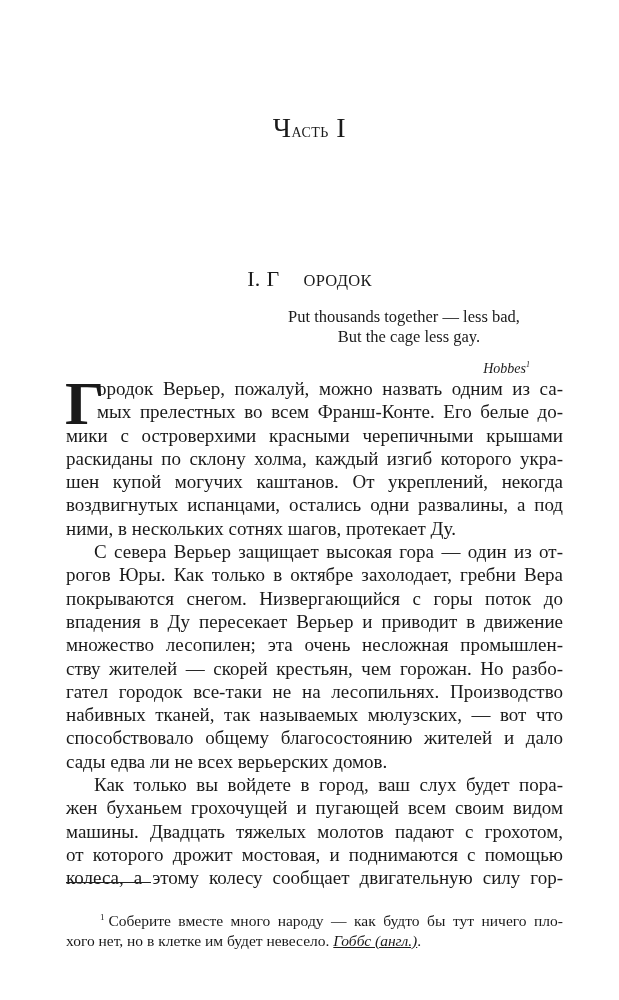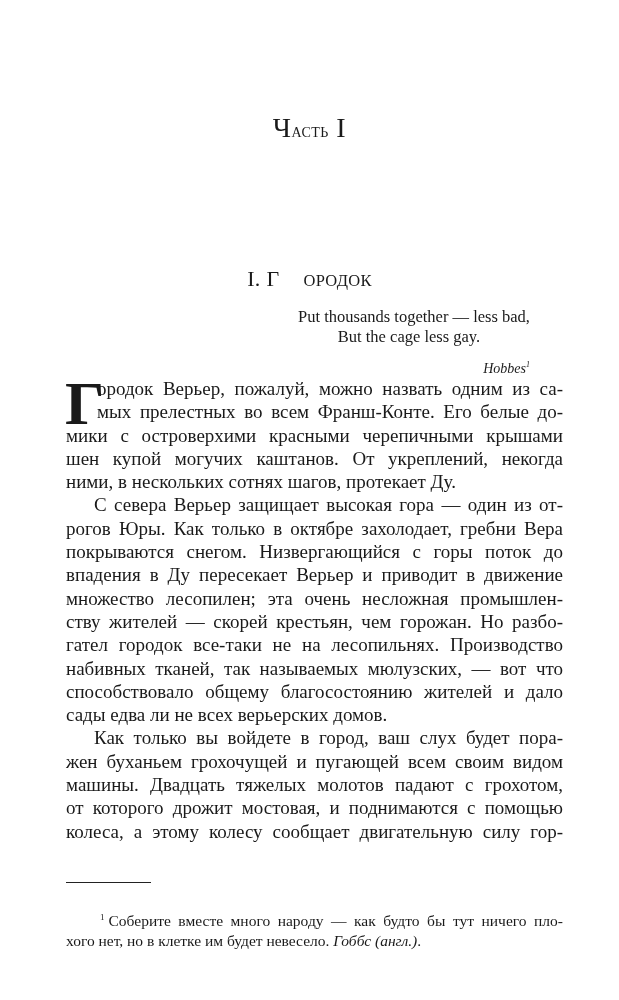--- a/index.html
+++ b/index.html
@@ -15,21 +15,21 @@
   .part-title .sc { font-size: 14px; }
   .chapter-title {
     position: absolute; top: 266px; left: 0; width: 619px; text-align: center;
     font-size: 22px; margin: 0; font-weight: normal; letter-spacing: 0.3px;
   }
   .chapter-title .sc { font-size: 16.5px; margin-left: 24px; }
   .epigraph {
     position: absolute; top: 307px; left: 288px; width: 242px;
     font-size: 16.5px; line-height: 20px;
   }
-  .epigraph .l1 { display: block; text-align: right; white-space: nowrap; }
+  .epigraph .l1 { display: block; text-align: left; white-space: nowrap; }
   .epigraph .l2 { display: block; text-align: center; white-space: nowrap; }
   .epigraph .author {
     display: block; text-align: right; font-style: italic; font-size: 14px; margin-top: 8px; line-height: 20px;
   }
   .epigraph .author sup { font-size: 8px; vertical-align: 6px; }
   .body-text {
     position: absolute; top: 377px; left: 66px; width: 497px;
     font-size: 19px; line-height: 23.3px;
   }
   .line {
@@ -47,41 +47,43 @@
     border-top: 1px solid #222;
   }
   .footnote {
     position: absolute; top: 908px; left: 66px; width: 497px;
     font-size: 15.5px; line-height: 19.5px;
   }
   .footnote .fline { display: block; text-align: justify; text-align-last: justify; white-space: nowrap; }
   .footnote .fline.first { padding-left: 34px; }
   .footnote .fline.last { text-align-last: left; }
   .footnote sup { font-size: 9px; vertical-align: 6px; margin-right: 4px; }
-  .footnote .it { font-style: italic; }
+  .footnote .it { font-style: italic; text-decoration: underline; }
 </style>
 </head>
 <body>
 
 <h1 class="part-title"><span>Ч</span><span class="sc">АСТЬ</span> <span>I</span></h1>
 
 <h2 class="chapter-title"><span>I. </span><span>Г</span><span class="sc">ОРОДОК</span></h2>
 
 <div class="epigraph">
   <span class="l1">Put thousands together — less bad,</span>
   <span class="l2">But the cage less gay.</span>
   <span class="author"><span>Hobbes</span><sup>1</sup></span>
 </div>
 
 <div class="body-text">
   <span class="dropcap">Г</span>
   <span class="line dropcap-line">ородок Верьер, пожалуй, можно назвать одним из са-</span>
   <span class="line dropcap-line">мых прелестных во всем Франш-Конте. Его белые до-</span>
   <span class="line">мики с островерхими красными черепичными крышами</span>
+  <span class="line">раскиданы по склону холма, каждый изгиб которого укра-</span>
   <span class="line">шен купой могучих каштанов. От укреплений, некогда</span>
+  <span class="line">воздвигнутых испанцами, остались одни развалины, а под</span>
   <span class="line last">ними, в нескольких сотнях шагов, протекает Ду.</span>
   <span class="line indent">С севера Верьер защищает высокая гора — один из от-</span>
   <span class="line">рогов Юры. Как только в октябре захолодает, гребни Вера</span>
   <span class="line">покрываются снегом. Низвергающийся с горы поток до</span>
   <span class="line">впадения в Ду пересекает Верьер и приводит в движение</span>
   <span class="line">множество лесопилен; эта очень несложная промышлен-</span>
   <span class="line">ству жителей — скорей крестьян, чем горожан. Но разбо-</span>
   <span class="line">гател городок все-таки не на лесопильнях. Производство</span>
   <span class="line">набивных тканей, так называемых мюлузских, — вот что</span>
   <span class="line">способствовало общему благосостоянию жителей и дало</span>

